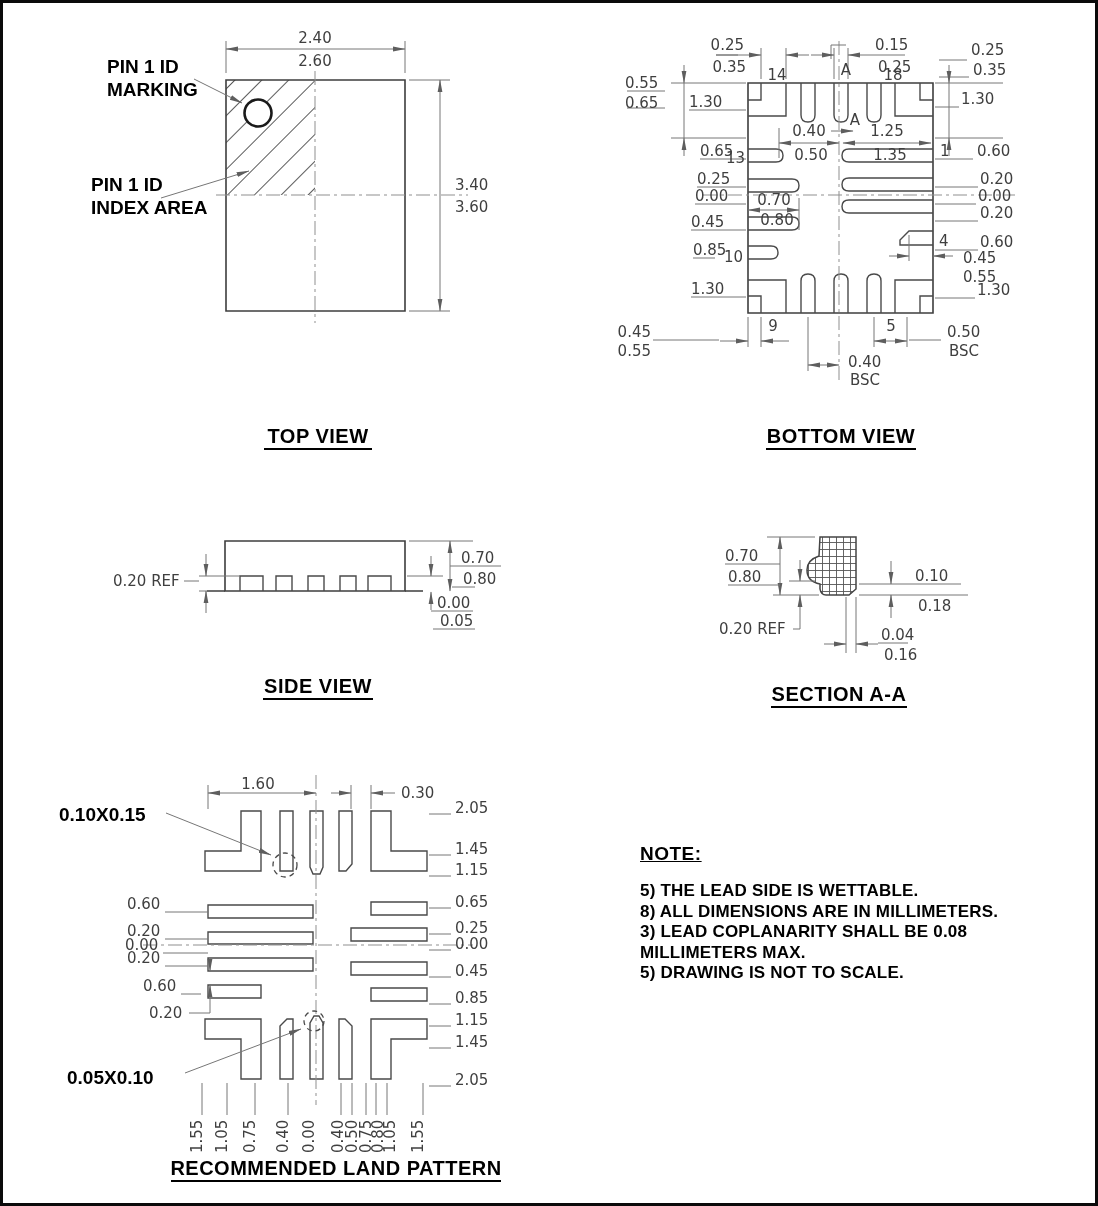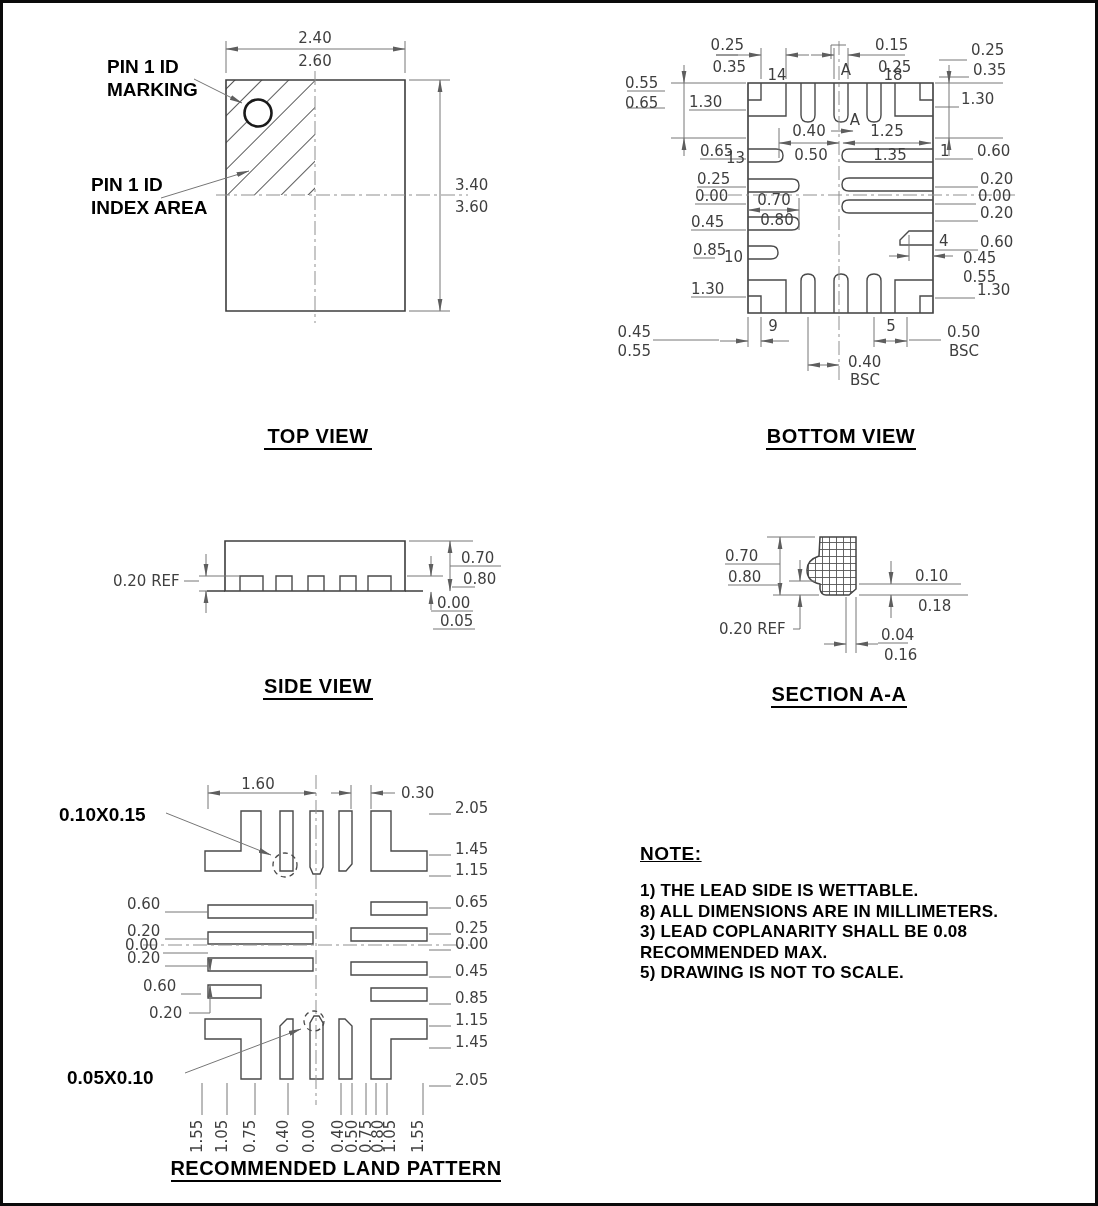--- a/index.html
+++ b/index.html
@@ -307,19 +307,19 @@
     <text class="t" transform="rotate(-90 380 1150)" x="380" y="1150">0.80</text>
     <text class="t" transform="rotate(-90 392 1150)" x="392" y="1150">1.05</text>
     <text class="t" transform="rotate(-90 420 1150)" x="420" y="1150">1.55</text>
     <text class="tt" x="333" y="1172">RECOMMENDED LAND PATTERN</text>
     <line x1="168" y1="1178" x2="498" y2="1178" stroke="#000" stroke-width="2"></line>
   </g>
 </svg>
 
   <div class="notes">
     <div class="notes-heading">NOTE:</div>
-    <div class="notes-line">1) THE LEAD SIDE IS WETTABLE.</div>
+    <div class="notes-line">5) THE LEAD SIDE IS WETTABLE.</div>
     <div class="notes-line">8) ALL DIMENSIONS ARE IN MILLIMETERS.</div>
     <div class="notes-line">3) LEAD COPLANARITY SHALL BE 0.08</div>
-    <div class="notes-line">RECOMMENDED MAX.</div>
+    <div class="notes-line">MILLIMETERS MAX.</div>
     <div class="notes-line">5) DRAWING IS NOT TO SCALE.</div>
   </div>
 </div>
 
 </body></html>

